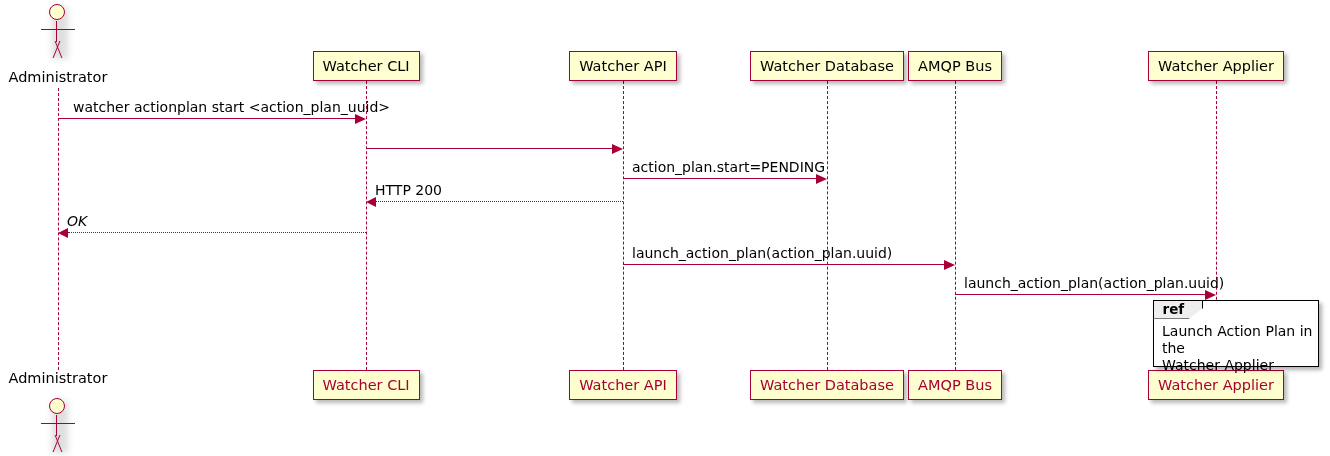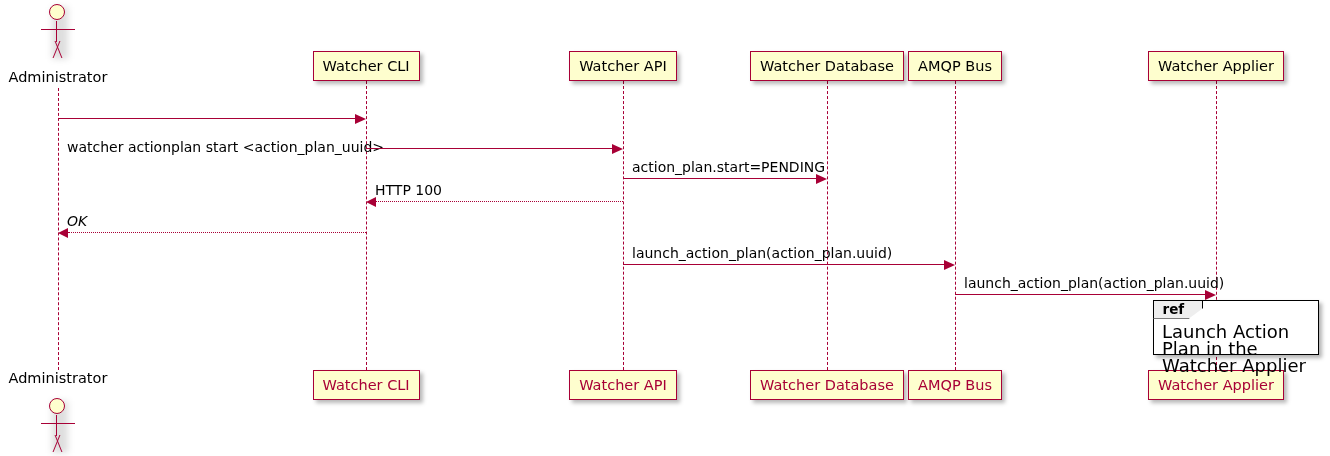--- a/index.html
+++ b/index.html
@@ -129,21 +129,21 @@
     padding:0 18px 0 9px;
     line-height:17px;
     font-size:13.5px;
     font-weight:bold;
     color:#000000;
     clip-path:polygon(0 0, 100% 0, 100% 45%, 72% 100%, 0 100%);
   }
   .ref-text{
     position:absolute;
     left:8px;top:22px;
-    font-size:18px;
+    font-size:14px;
     line-height:17px;
     color:#000000;
     white-space:pre-line;
   }
 </style>
 </head>
 <body>
 
 <div id="diagram">
     <div class="lifeline" style="left: 58px; top: 88px; height: 282px;"></div>
@@ -175,36 +175,36 @@
     <div class="pbox" style="width: 108px; left: 569px; top: 51px;">Watcher API</div>
     <div class="pbox bottom" style="width: 108px; left: 569px; top: 370px;">Watcher API</div>
     <div class="pbox" style="width: 154px; left: 750px; top: 51px;">Watcher Database</div>
     <div class="pbox bottom" style="width: 154px; left: 750px; top: 370px;">Watcher Database</div>
     <div class="pbox" style="width: 94px; left: 908px; top: 51px;">AMQP Bus</div>
     <div class="pbox bottom" style="width: 94px; left: 908px; top: 370px;">AMQP Bus</div>
     <div class="pbox" style="width: 136px; left: 1148px; top: 51px;">Watcher Applier</div>
     <div class="pbox bottom" style="width: 136px; left: 1148px; top: 370px;">Watcher Applier</div>
     <div class="msg-line" style="left: 58px; top: 118px; width: 298px;"></div>
     <div class="arrowhead right" style="top: 114px; left: 355px;"></div>
-    <div class="msg-label" style="left: 67px; top: 99px; margin-top: 40px;">watcher actionplan start &lt;action_plan_uuid&gt;</div>
+    <div class="msg-label" style="left: 73px; top: 99px;">watcher actionplan start &lt;action_plan_uuid&gt;</div>
     <div class="msg-line" style="left: 366px; top: 148px; width: 247px;"></div>
     <div class="arrowhead right" style="top: 144px; left: 612px;"></div>
     <div class="msg-line" style="left: 623px; top: 178px; width: 194px;"></div>
     <div class="arrowhead right" style="top: 174px; left: 816px;"></div>
     <div class="msg-label" style="left: 632px; top: 159px;">action_plan.start=PENDING</div>
     <div class="msg-line dotted" style="left: 376px; top: 201px; width: 247px;"></div>
     <div class="arrowhead left thin" style="top: 197px; left: 366px;"></div>
-    <div class="msg-label" style="left: 375px; top: 182px;">HTTP 100</div>
+    <div class="msg-label" style="left: 375px; top: 182px;">HTTP 200</div>
     <div class="msg-line dotted" style="left: 68px; top: 232px; width: 298px;"></div>
     <div class="arrowhead left thin" style="top: 228px; left: 58px;"></div>
     <div class="msg-label" style="left: 67px; top: 213px; font-style: italic;">OK</div>
     <div class="msg-line" style="left: 623px; top: 264px; width: 322px;"></div>
     <div class="arrowhead right" style="top: 260px; left: 944px;"></div>
     <div class="msg-label" style="left: 632px; top: 245px;">launch_action_plan(action_plan.uuid)</div>
     <div class="msg-line" style="left: 955px; top: 294px; width: 251px;"></div>
     <div class="arrowhead right" style="top: 290px; left: 1205px;"></div>
     <div class="msg-label" style="left: 964px; top: 275px;">launch_action_plan(action_plan.uuid)</div>
-    <div class="ref-box" style="left: 1153px; top: 300px; width: 166px; height: 55px;">
+    <div class="ref-box" style="left: 1153px; top: 300px; width: 166px; height: 67px;">
       <div class="ref-tab">ref</div>
       <div class="ref-text">Launch Action Plan in the
 Watcher Applier</div>
     </div>
   </div>
 
 </body></html>

